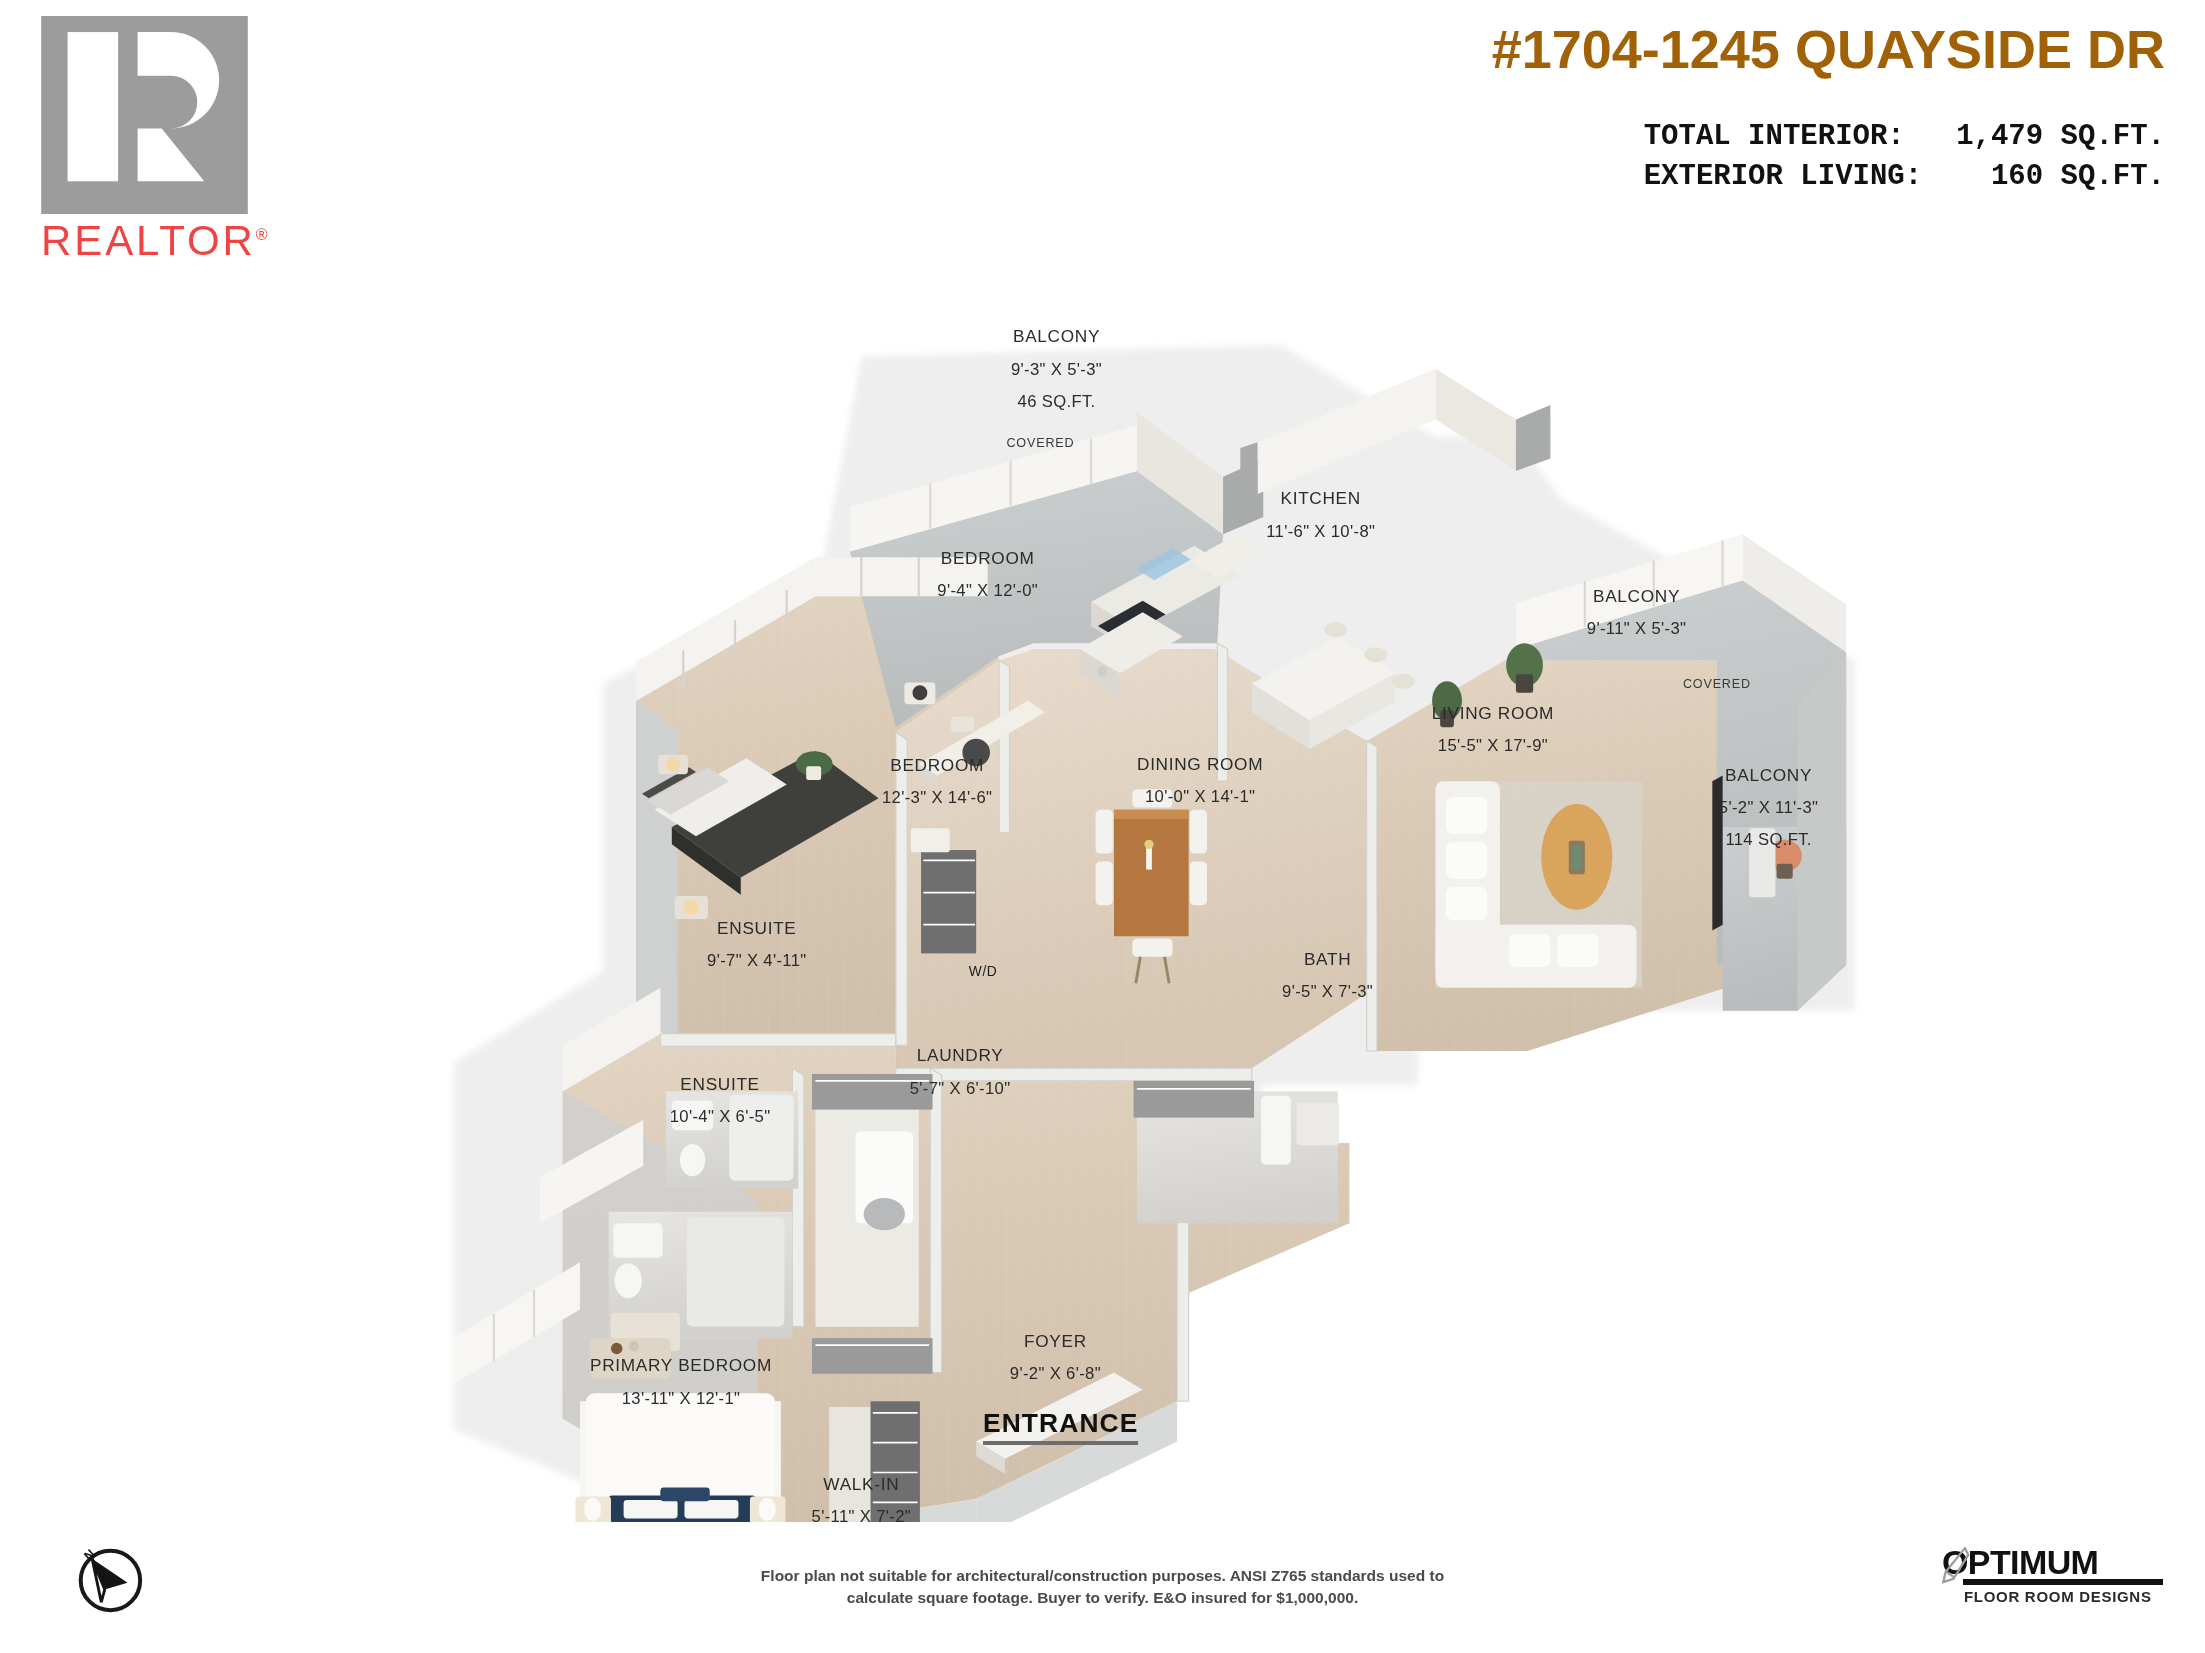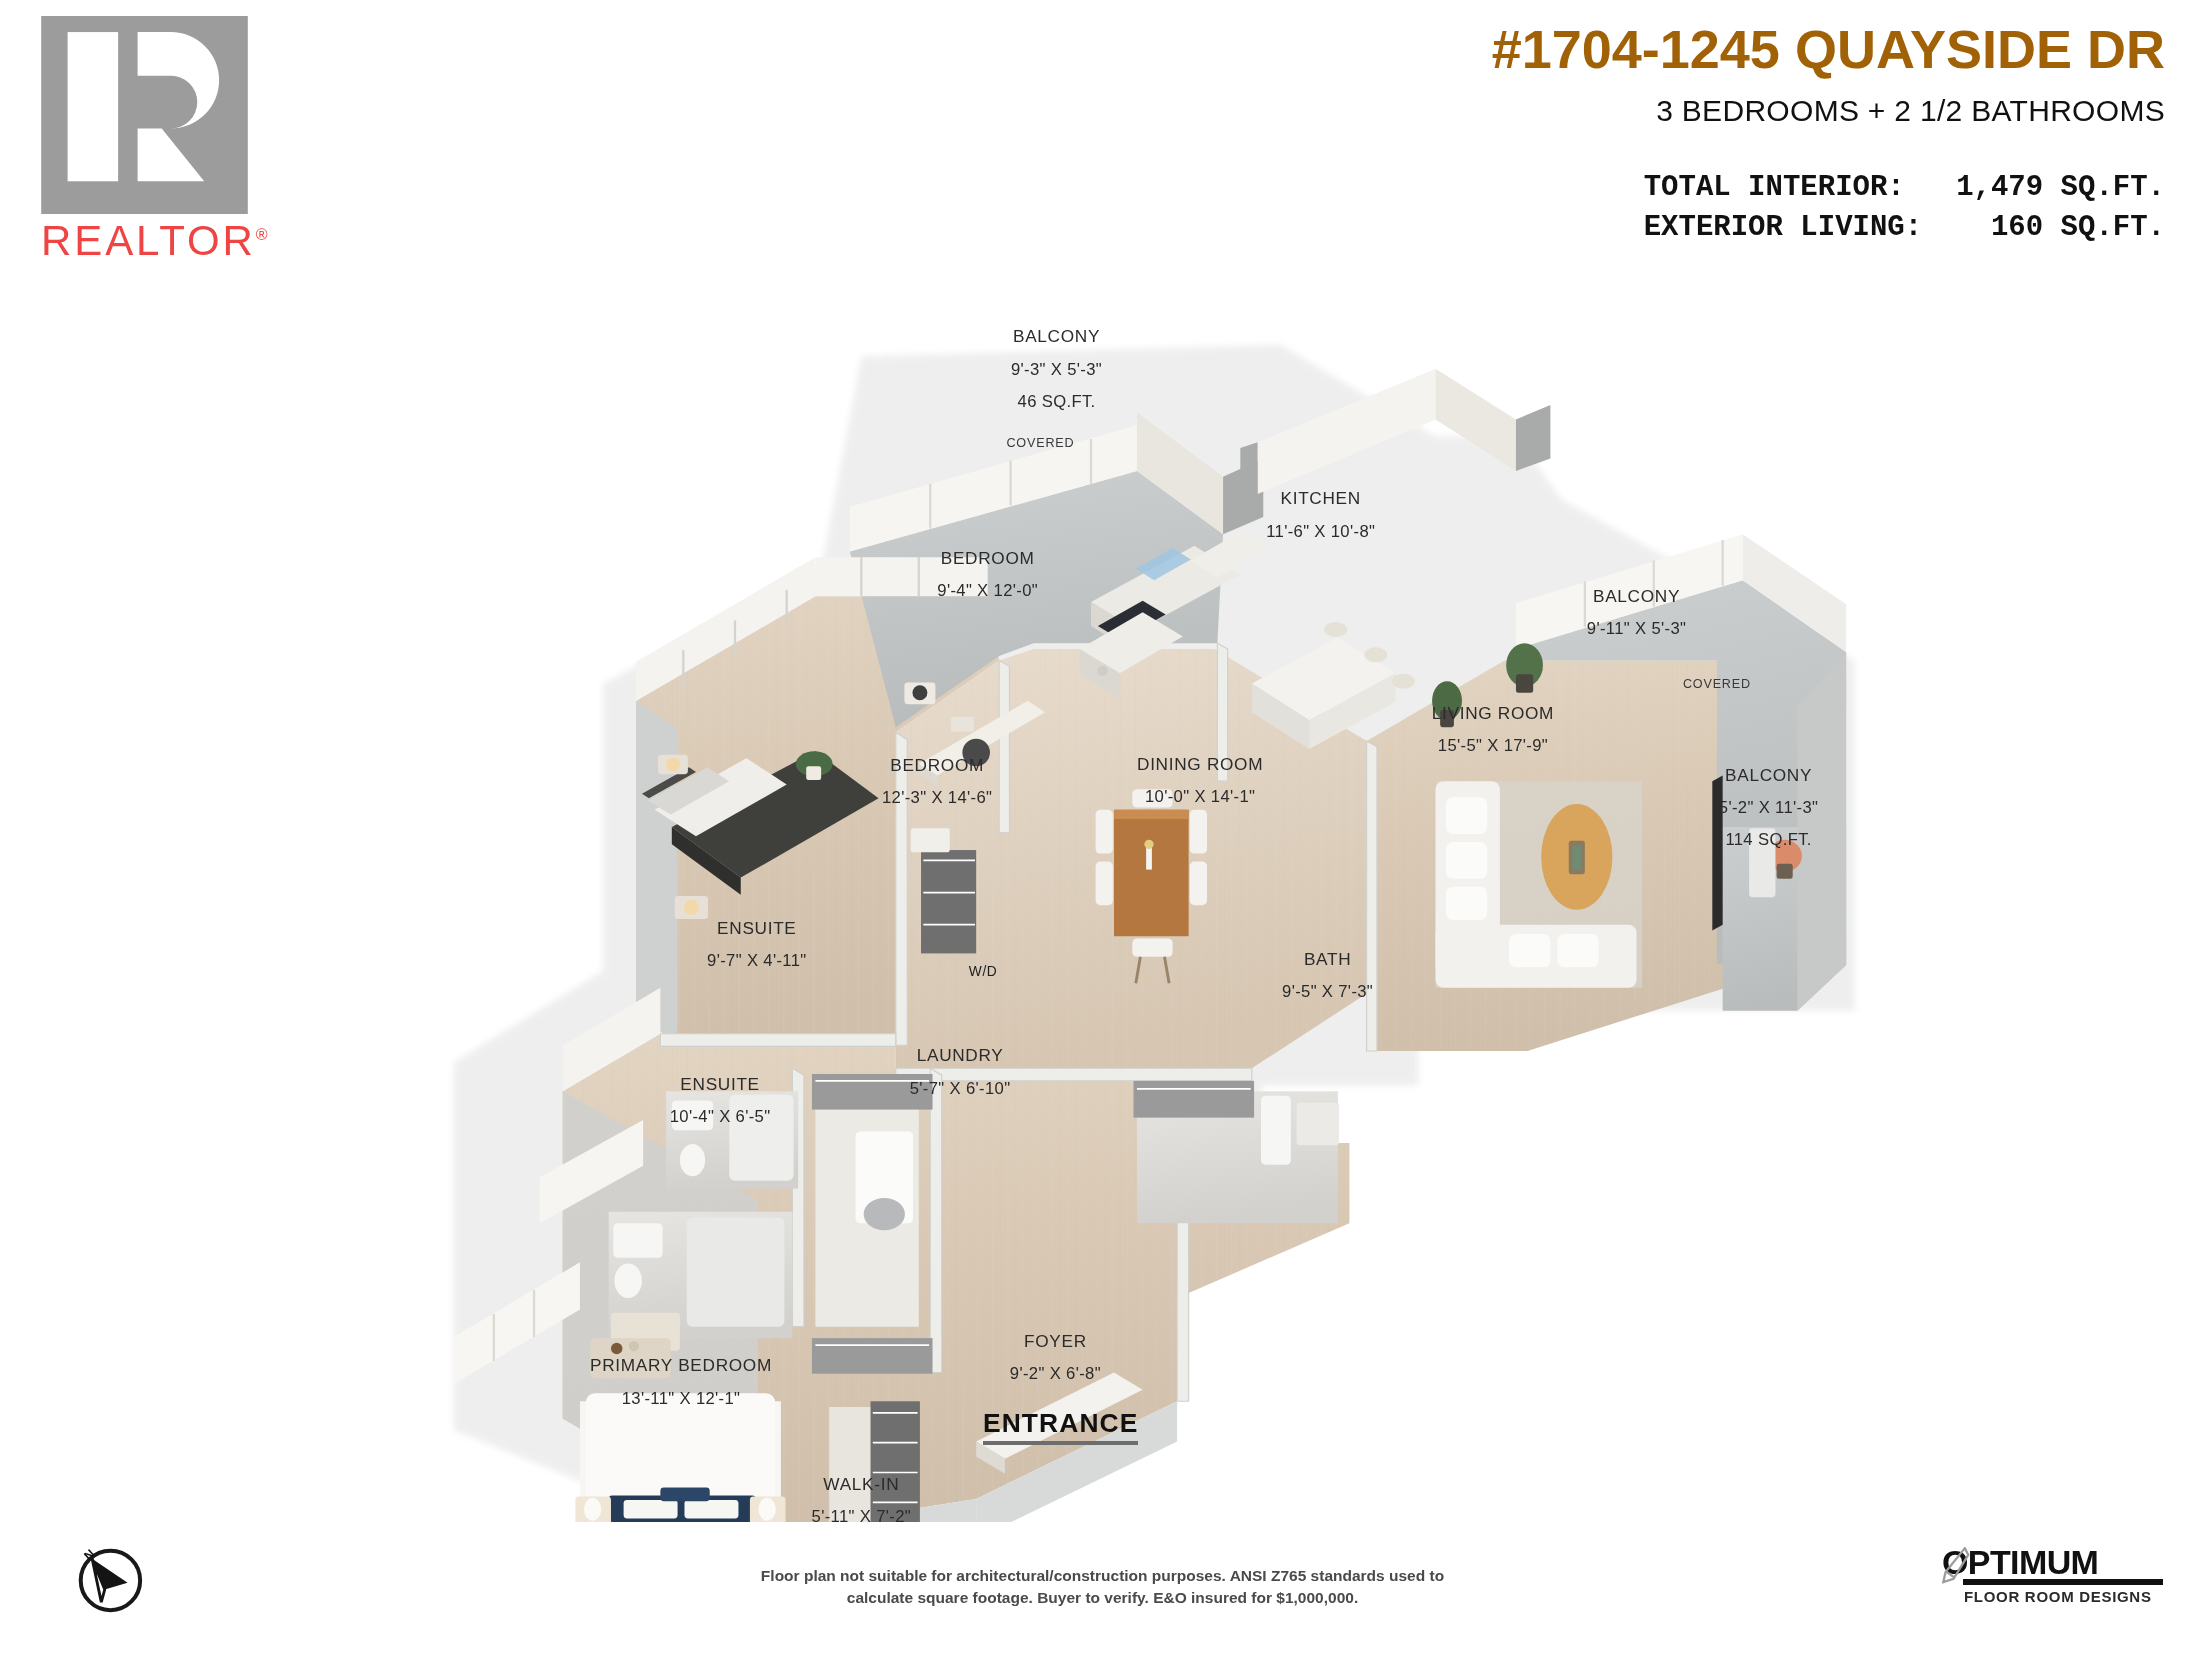--- a/index.html
+++ b/index.html
@@ -76,21 +76,20 @@
       <rect x="46" y="28" width="88" height="260" fill="#ffffff"></rect>
       <path d="M168 28 h58 a84 84 0 0 1 0 168 h-16 l74 92 h-116 v-92 h58 a46 46 0 0 0 0 -92 h-58 z" fill="#ffffff"></path>
       <rect x="168" y="28" width="0" height="0" fill="#ffffff"></rect>
     </svg>
   </div>
   <div class="word"><span>REALTOR</span><span class="reg">®</span></div>
 </div>
 
 <div id="header-block">
   <div id="addr-line1">#1704-1245 QUAYSIDE DR</div>
-  <div id="beds-baths">3 BEDROOMS + 2 1/2 BATHROOMS</div>
   <div id="area-table">
     <table>
       <tbody>
           <tr>
         <td class="lbl">TOTAL INTERIOR:</td>
         <td class="val">1,479 SQ.FT.</td>
       </tr>
       <tr>
         <td class="lbl">EXTERIOR LIVING:</td>
         <td class="val">160 SQ.FT.</td>

